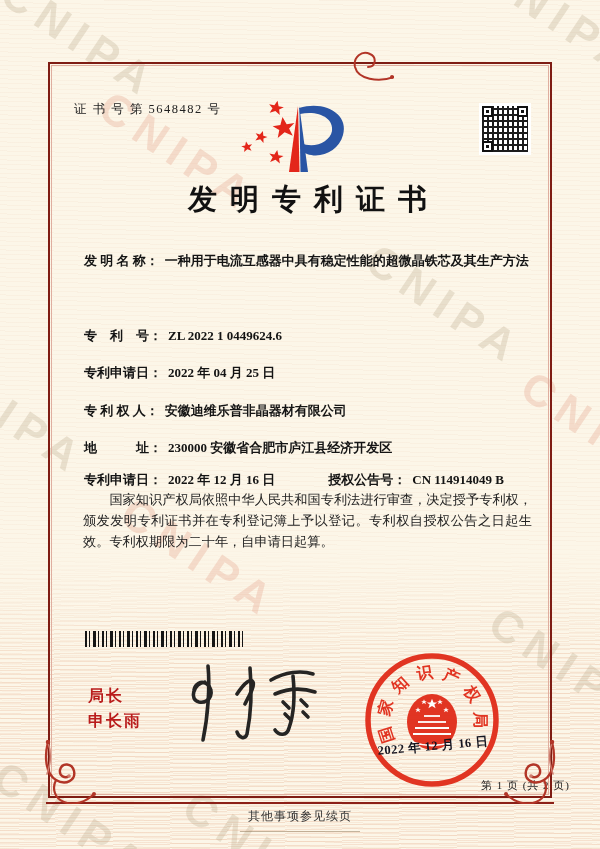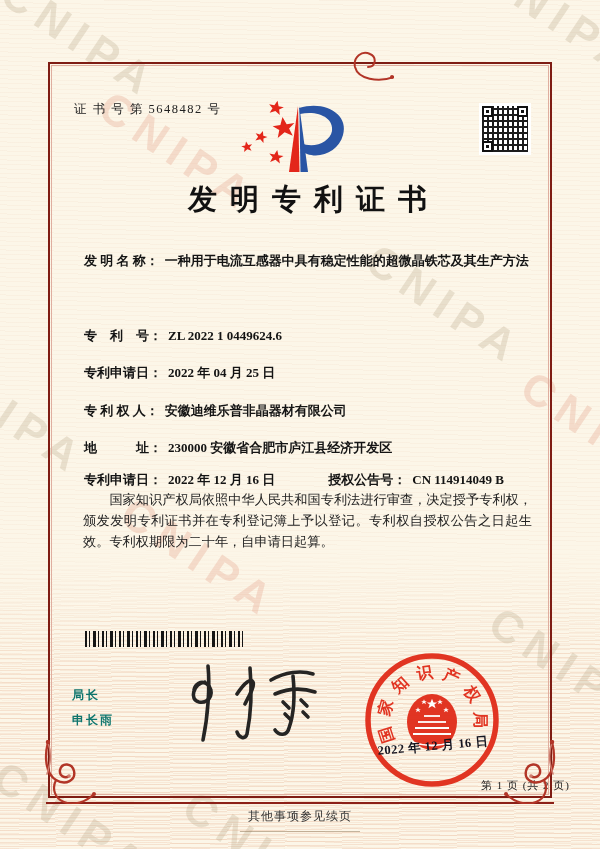--- a/index.html
+++ b/index.html
@@ -49,21 +49,21 @@
   .pair2{margin-left:53px;}
 
   .body-text{position:absolute;left:83px;width:449px;top:489px;font-size:13.2px;line-height:21px;
              text-align:justify;color:#222;}
   .body-text p{margin:0;text-indent:2em;}
 
   .barcode{position:absolute;left:85px;top:631px;width:158px;height:16px;
      background:repeating-linear-gradient(90deg,#151515 0 2px,rgba(0,0,0,0) 2px 4px,#151515 4px 5px,
         rgba(0,0,0,0) 5px 8px,#151515 8px 11px,rgba(0,0,0,0) 11px 13px,#151515 13px 14px,rgba(0,0,0,0) 14px 17px);}
 
-  .signer{position:absolute;left:72px;top:683px;font-size:12px;font-weight:700;letter-spacing:2px;line-height:25px;color:#0f766e;}
+  .signer{position:absolute;left:88px;top:683px;font-size:16px;font-weight:700;letter-spacing:2px;line-height:25px;color:#b91c1c;}
   .signature{position:absolute;left:175px;top:656px;z-index:4;}
 
   .seal{position:absolute;left:362px;top:650px;z-index:5;opacity:.94;}
   .seal-char{font-size:16px;font-weight:700;fill:#e02a17;text-anchor:middle;dominant-baseline:central;
              font-family:"Liberation Serif","DejaVu Serif",serif;}
   .seal-date{position:absolute;left:360px;top:738px;width:146px;text-align:center;z-index:6;
              transform:rotate(-5deg);font-size:12.5px;font-weight:700;letter-spacing:.5px;color:#141420;}
 
   .page-num{position:absolute;left:0;width:570px;top:778px;text-align:right;font-size:11px;letter-spacing:1px;color:#222;z-index:4;}
   .cont-wrap{position:absolute;left:0;width:100%;top:806px;text-align:center;z-index:3;}

